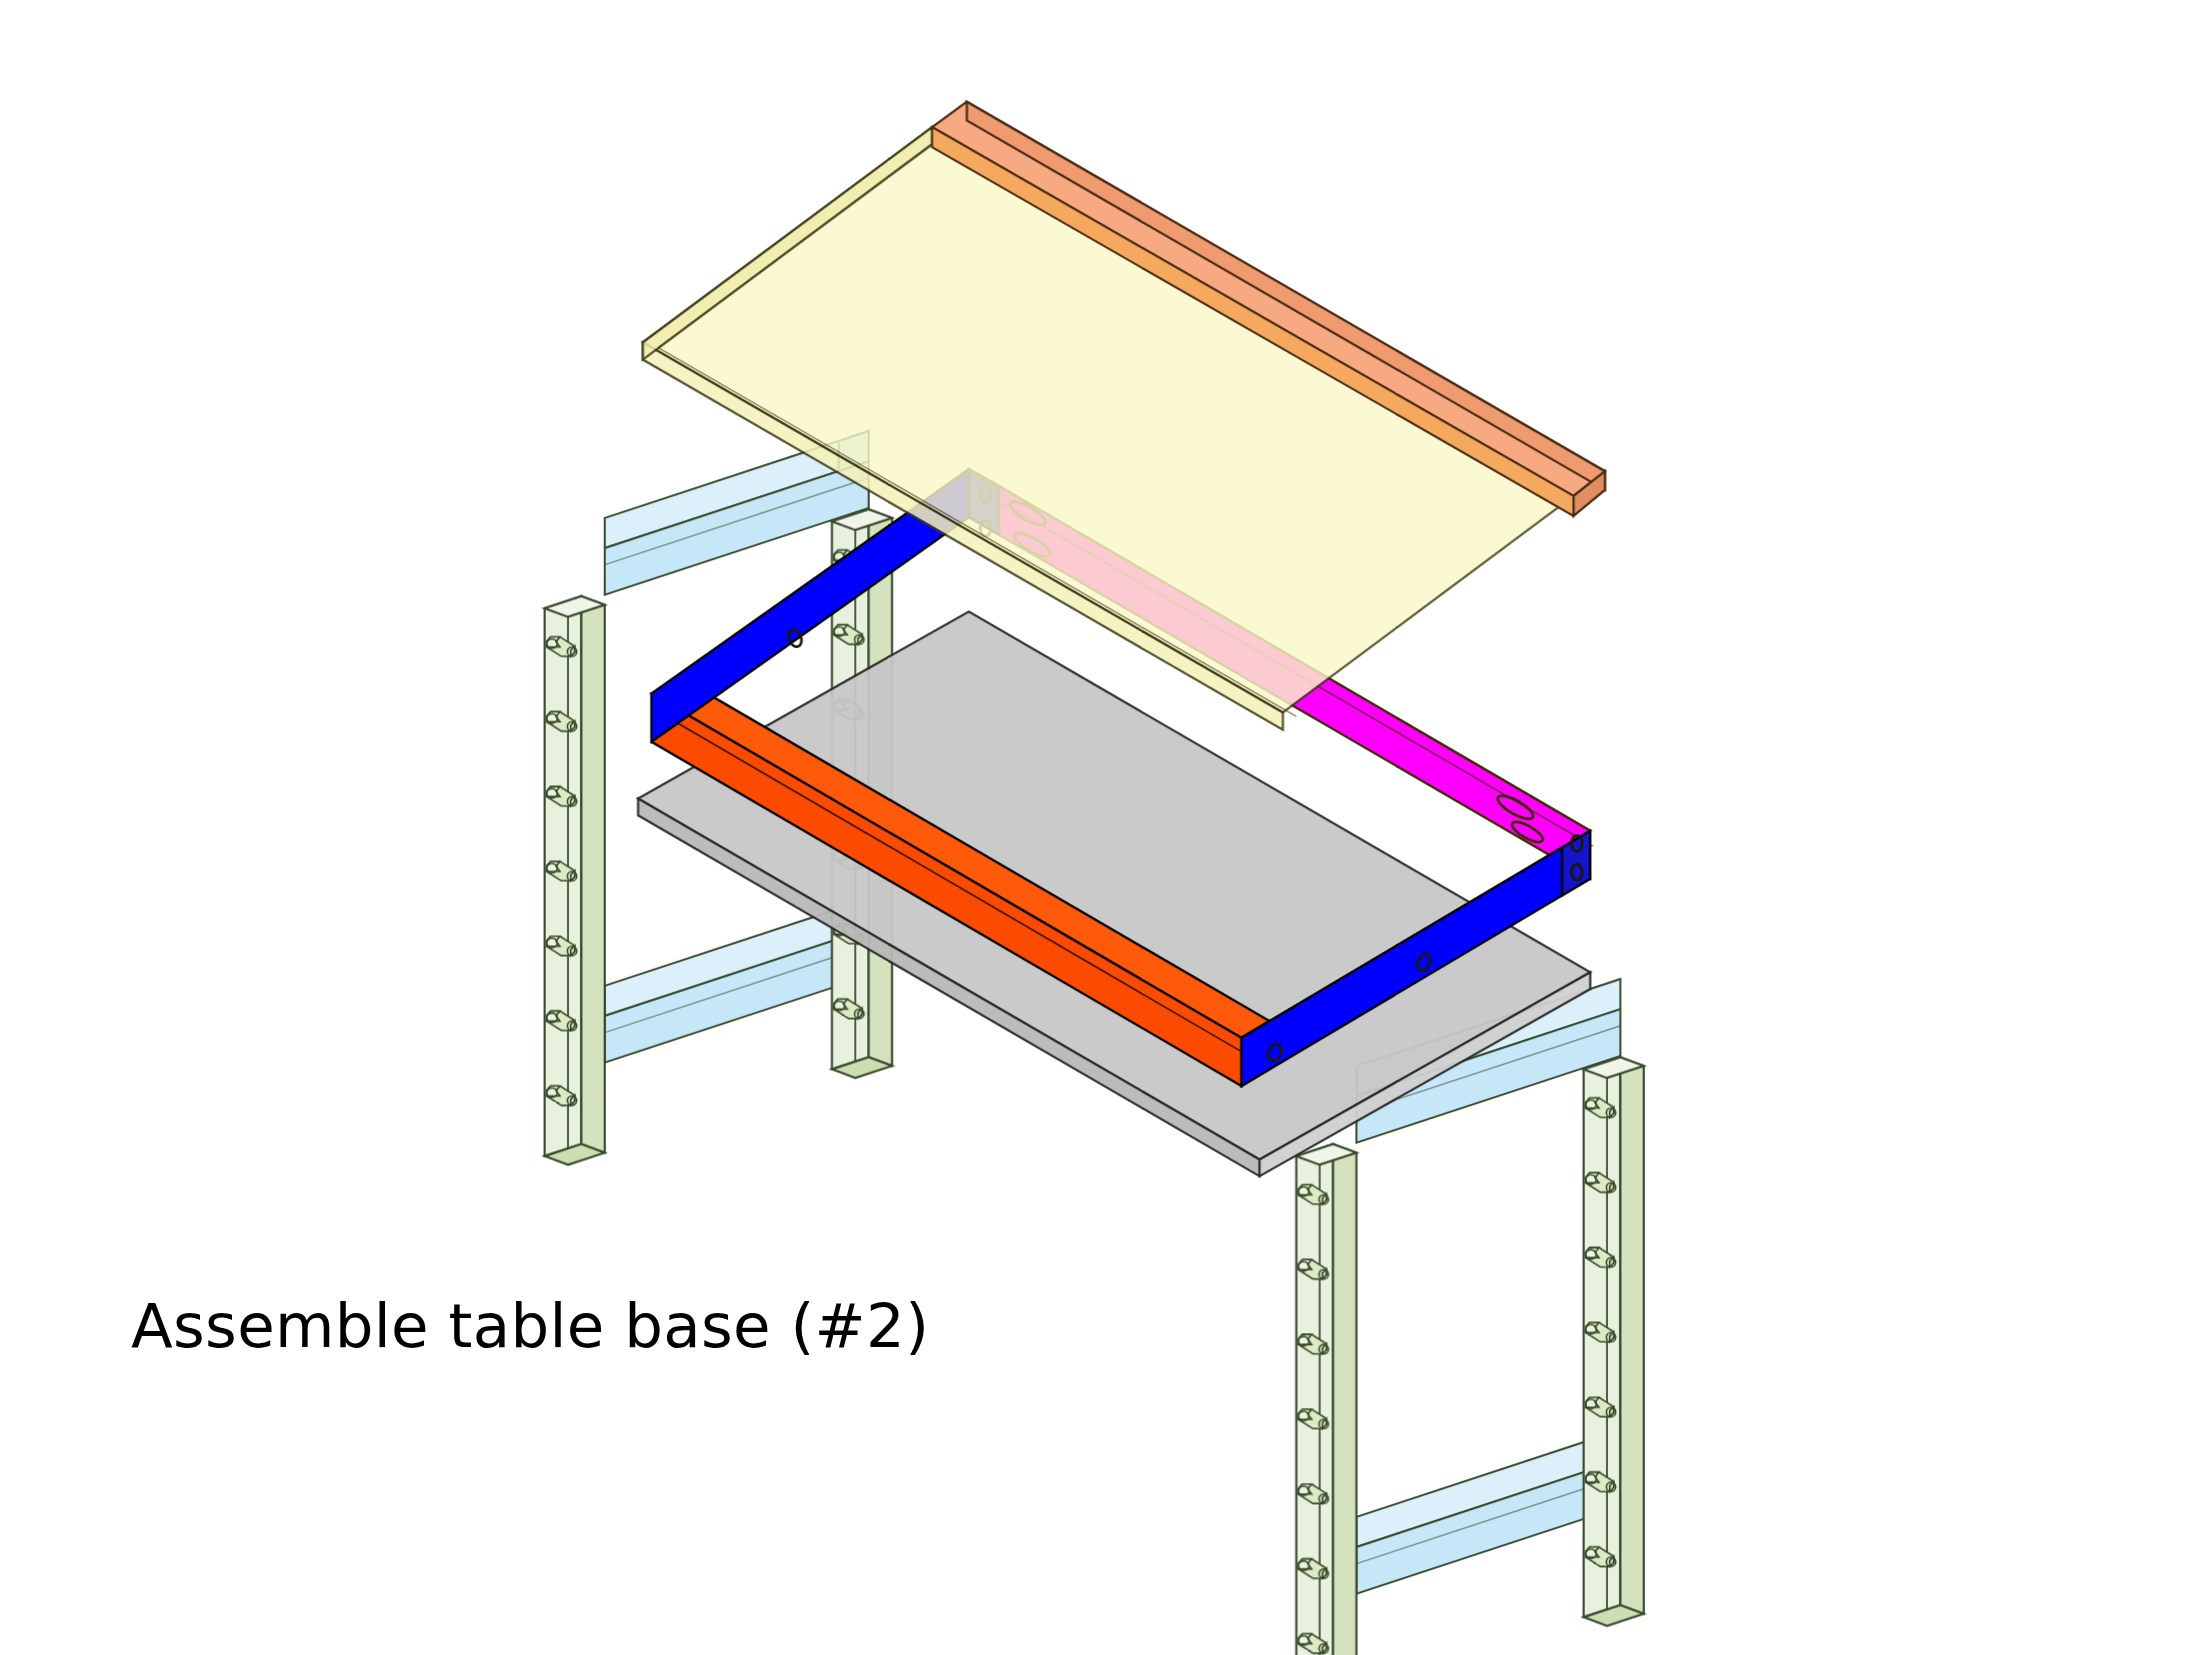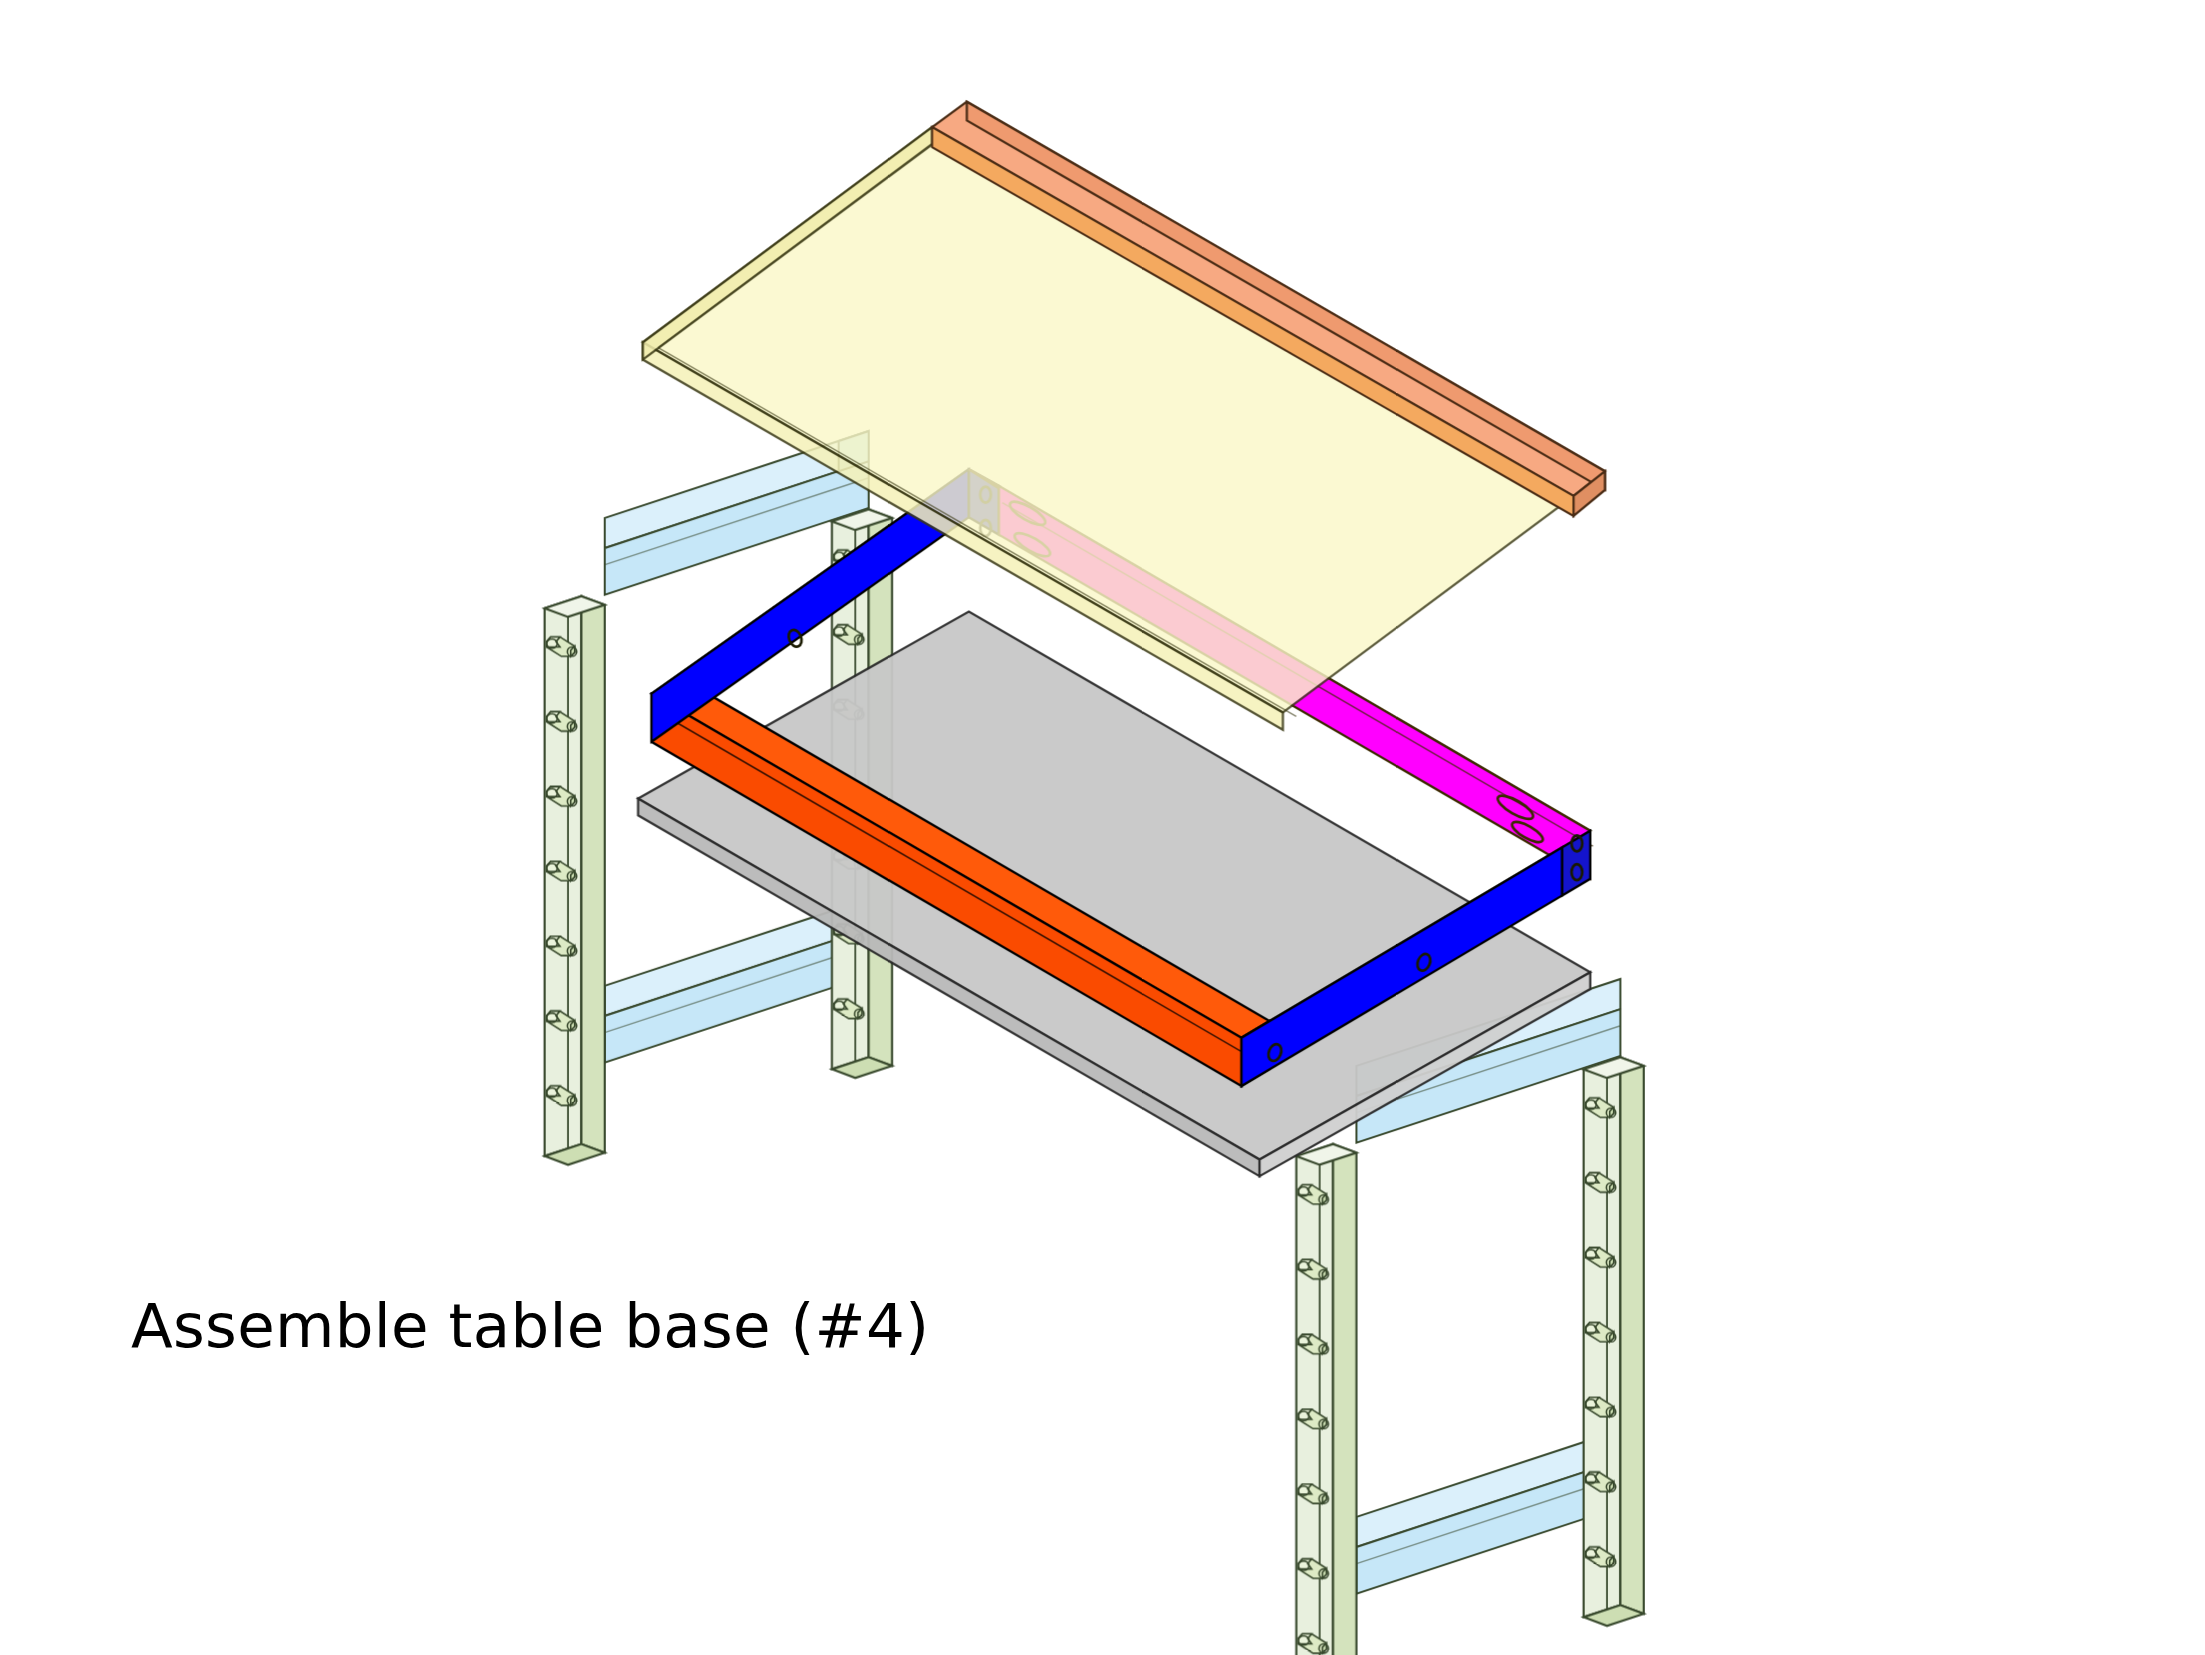--- a/index.html
+++ b/index.html
@@ -229,16 +229,16 @@
       <polygon points="1395,190 1447,152 2402,705 2355,742" fill="#f7a982" stroke="#4a2c15" stroke-width="3.4"></polygon>
 
       <polygon points="1447,152 2402,705 2402,733 1447,180" fill="#ef9a6f" stroke="#4a2c15" stroke-width="3.4"></polygon>
 
       <polygon points="1395,190 2355,742 2355,772 1395,220" fill="#f4a95f" stroke="#4a2c15" stroke-width="3"></polygon>
       <polygon points="2355,742 2402,705 2402,733 2355,772" fill="#e08f62" stroke="#4a2c15" stroke-width="3.4"></polygon>
     </g>
 
   </svg>
 
-  <div class="caption">Assemble table base (#4)</div>
+  <div class="caption">Assemble table base (#2)</div>
 
 </div>
 
 
 </body></html>

